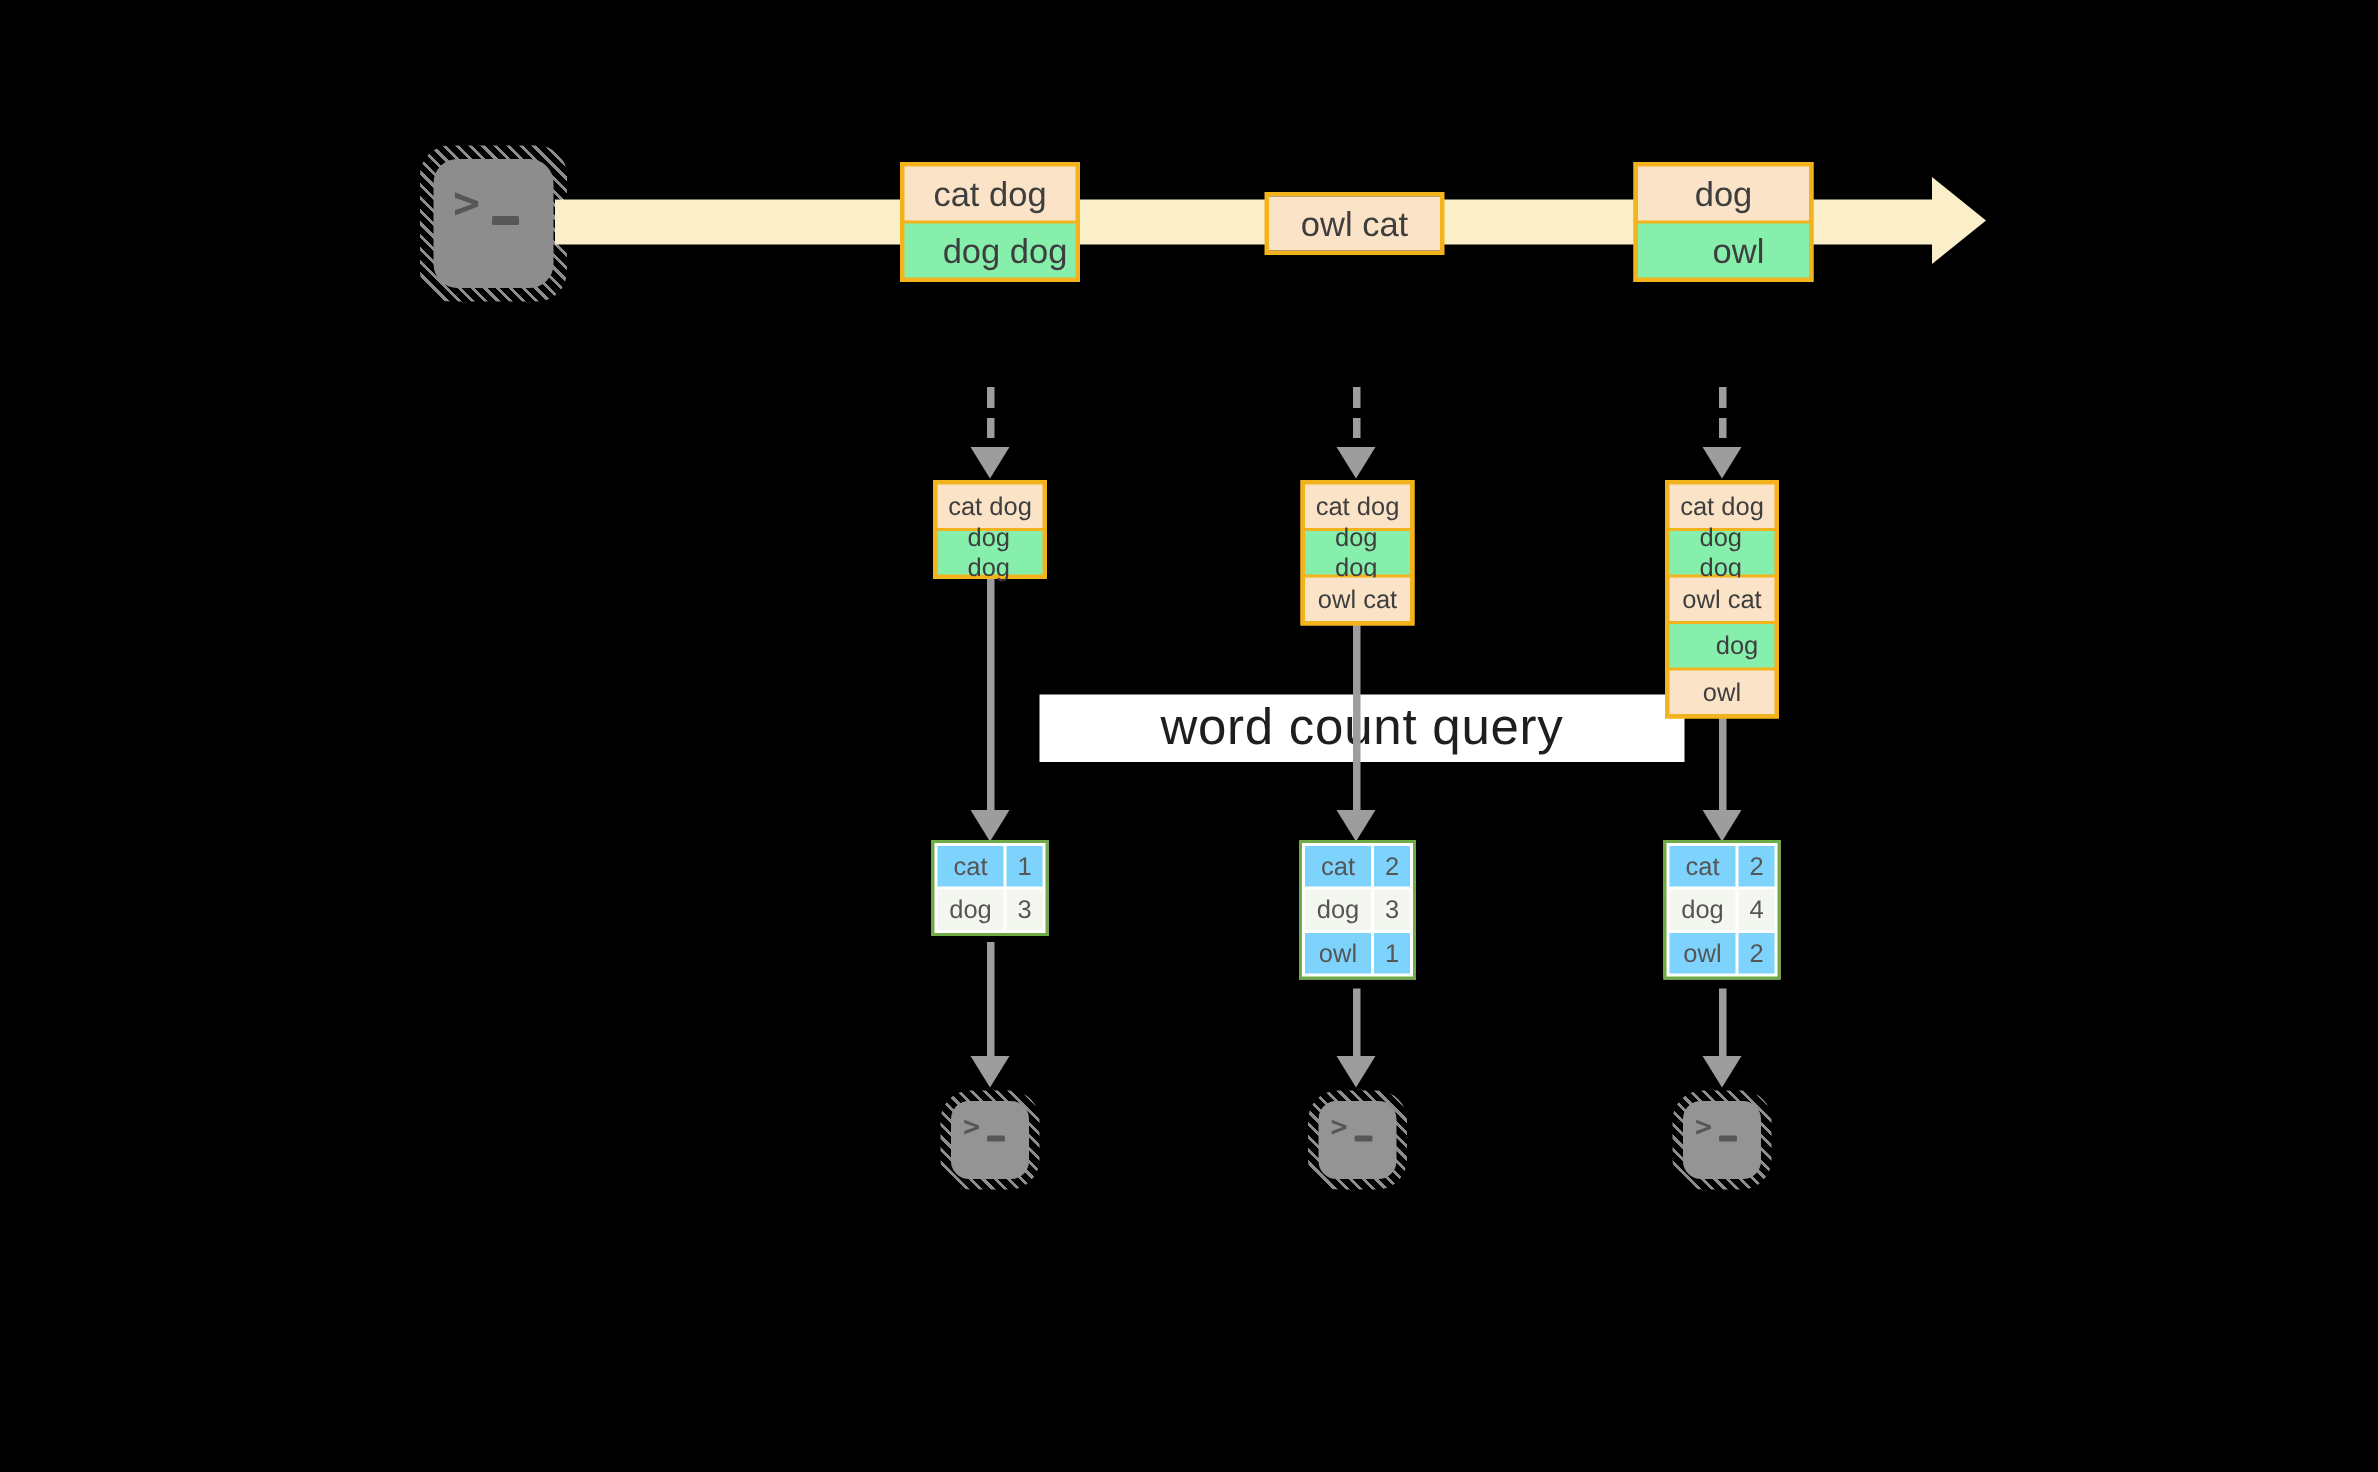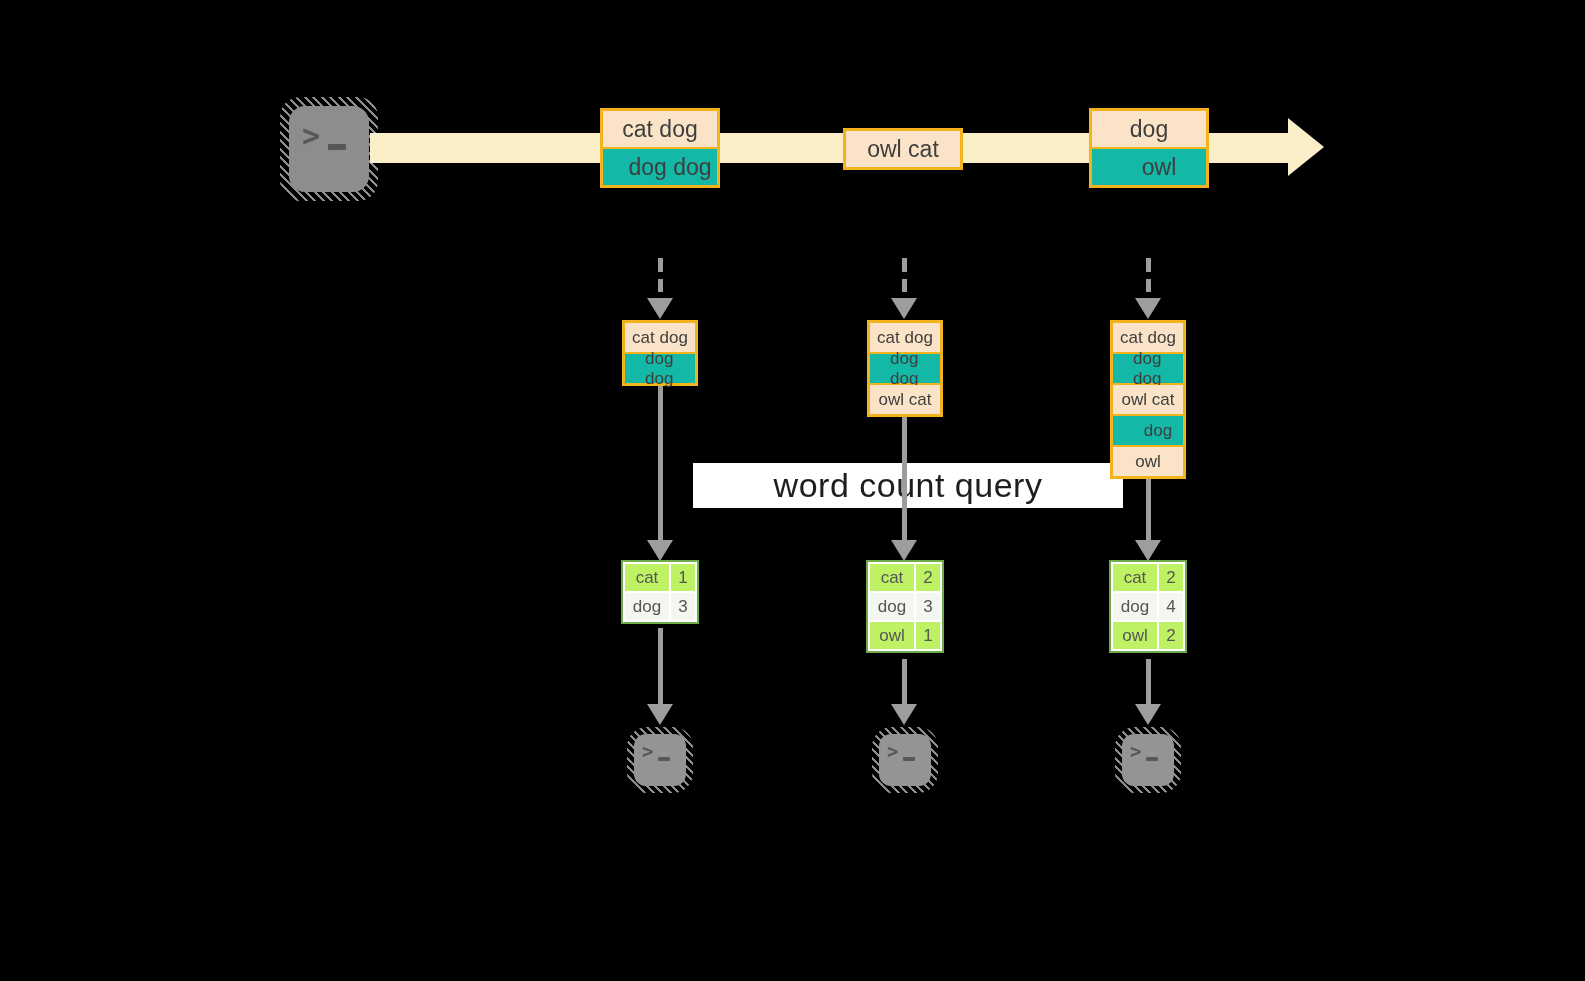--- a/index.html
+++ b/index.html
@@ -29,21 +29,21 @@
   .band{position:absolute;left:370px;top:133px;width:920px;height:30px;background:#fbefca;}
   .band-head{position:absolute;left:1288px;top:118px;width:0;height:0;
     border-top:29px solid transparent;border-bottom:29px solid transparent;
     border-left:36px solid #fbefca;}
 
   
   .ebox{position:absolute;border:3px solid #f3b31c;background:#f3b31c;
     display:flex;flex-direction:column;gap:2px;width:114px;z-index:4;}
   .ebox .erow{height:36px;display:flex;align-items:center;justify-content:center;
     font-size:23px;color:#3e3e3e;}
-  .fill-a{background:#fae3c7;} .fill-b{background:#14b8a6;padding-left:20px;}
+  .fill-a{background:#fae3c7;} .fill-b{background:#86efac;padding-left:20px;}
   .e0{left:600px;top:108px;} .e1{left:843px;top:128px;} .e2{left:1089px;top:108px;}
 
   
   .dashline{position:absolute;width:5px;height:34px;top:258px;z-index:2;
     background:repeating-linear-gradient(to bottom,#9d9d9d 0 14px,transparent 14px 21px);}
   .vline{position:absolute;width:5px;background:#9d9d9d;z-index:2;}
   .tri{position:absolute;width:0;height:0;z-index:2;
     border-left:13px solid transparent;border-right:13px solid transparent;
     border-top:21px solid #9d9d9d;}
   .cx0{left:658px;} .cx1{left:902px;} .cx2{left:1146px;}
@@ -59,21 +59,21 @@
   
   .query-box{position:absolute;left:693px;top:463px;width:430px;height:45px;background:#fff;
     display:flex;align-items:center;justify-content:center;z-index:1;}
   .query-box span{font-size:34px;color:#1e1e1e;letter-spacing:0.5px;}
 
   
   .gtable{position:absolute;top:560px;border:2px solid #70ac45;background:#fff;
     display:grid;grid-template-columns:44px 24px;gap:2px;padding:2px;z-index:3;}
   .gcell{height:27px;display:flex;align-items:center;justify-content:center;
     font-size:17px;color:#555;}
-  .gfill-a{background:#bef264;} .gfill-b{background:#f4f7ef;}
+  .gfill-a{background:#7dd3fc;} .gfill-b{background:#f4f7ef;}
   .g0{left:621px;} .g1{left:866px;} .g2{left:1109px;}
 </style>
 </head>
 <body>
 
 <div class="canvas">
 
   <div class="term term-src">
     <div class="hatch"></div>
     <div class="tbody"></div>

